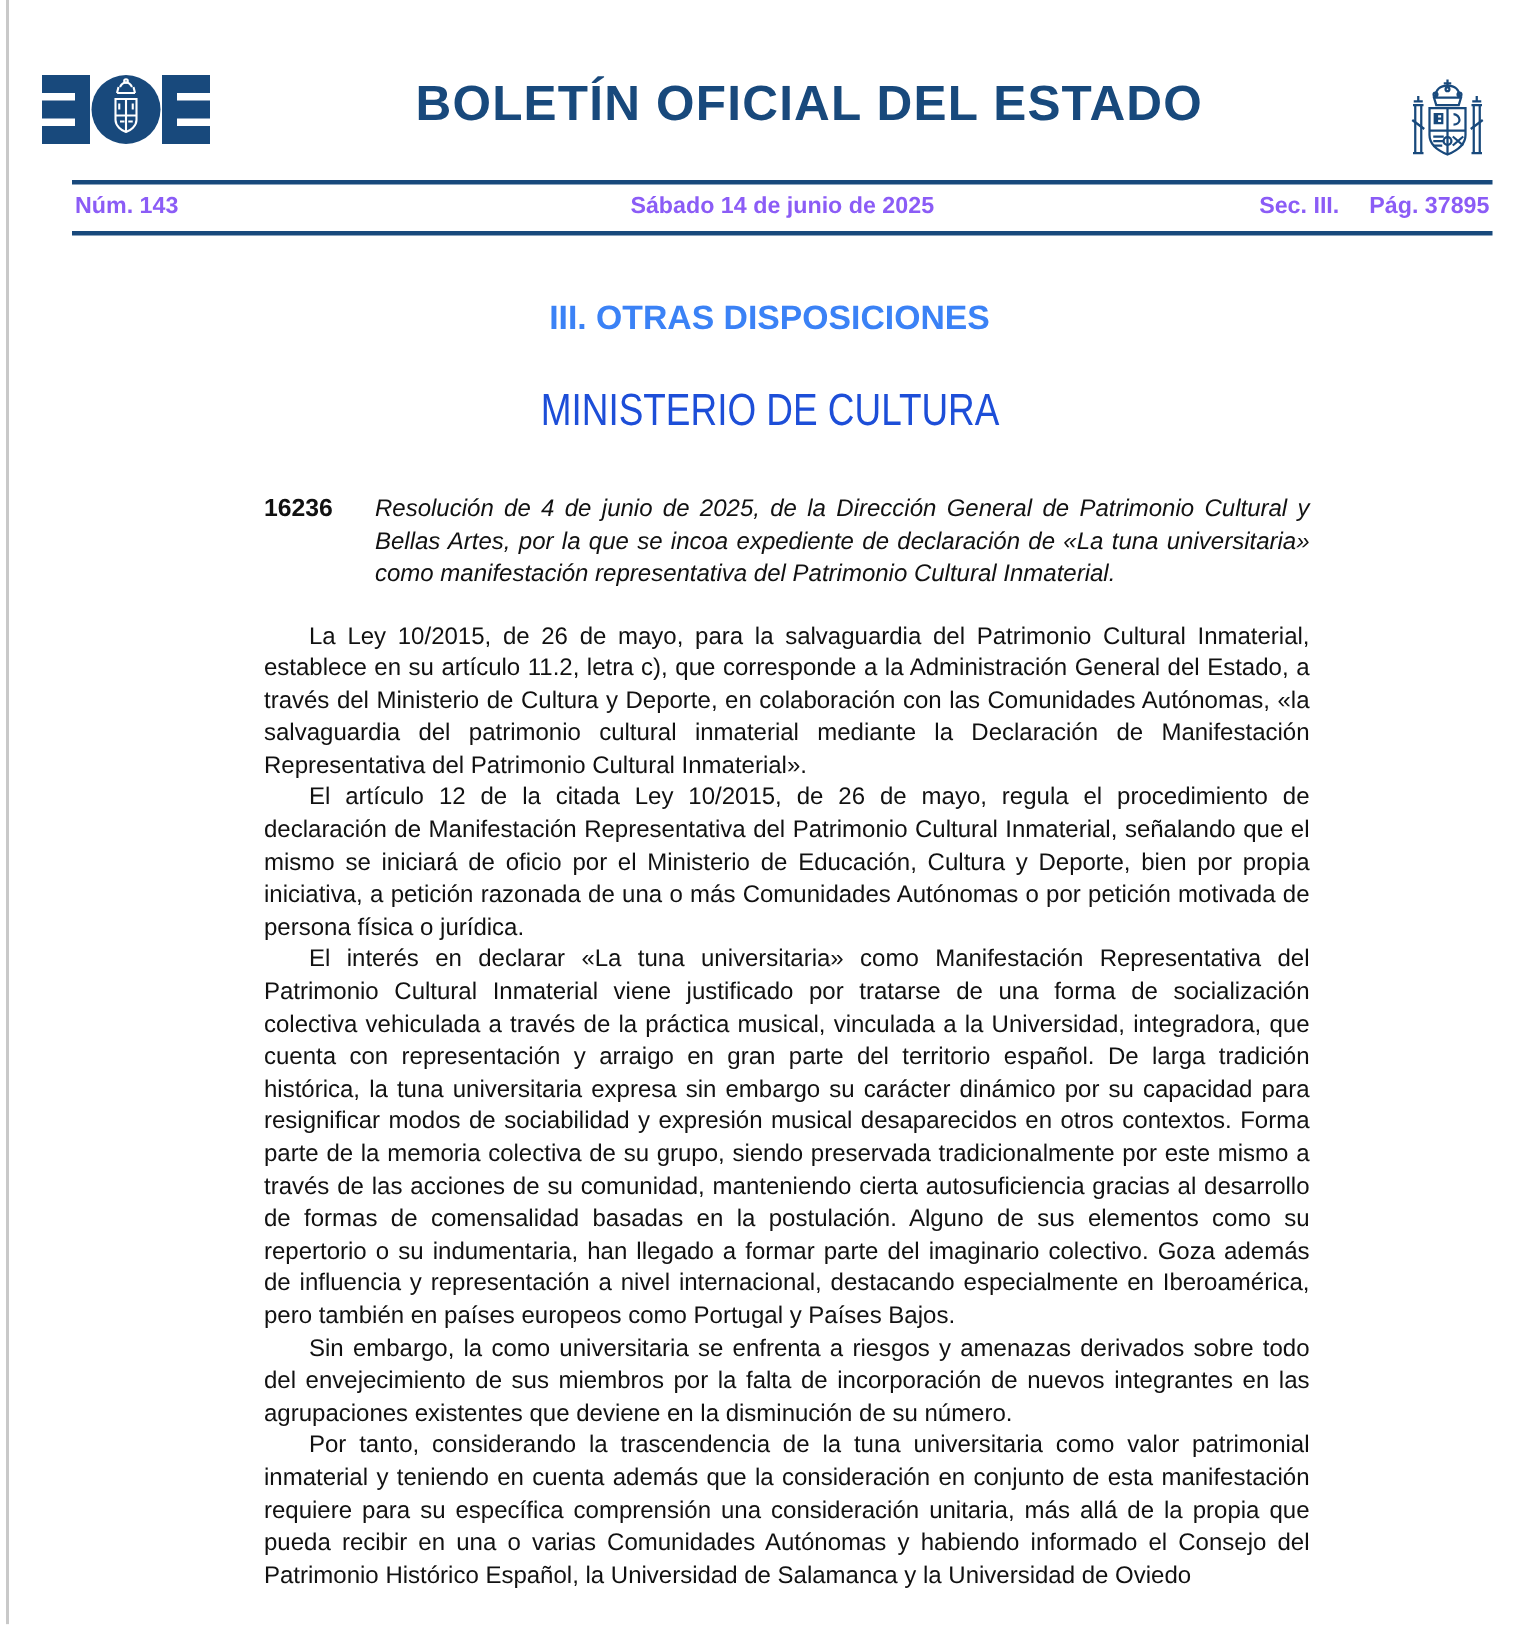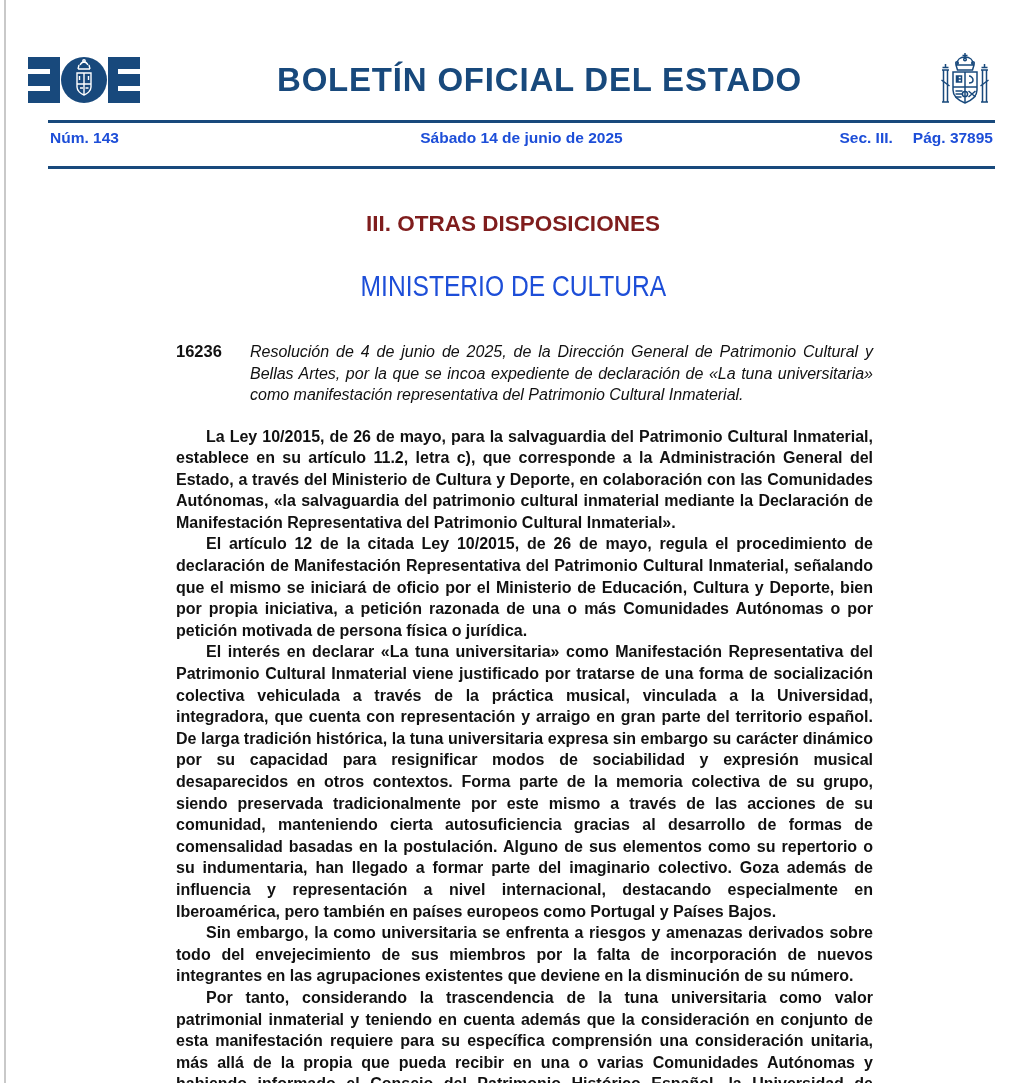--- a/index.html
+++ b/index.html
@@ -17,54 +17,53 @@
   }
   .page-edge {
     position: absolute;
     left: 4px; top: 0;
     width: 2px; height: 100%;
     background: #c9c9c9;
   }
   
   .masthead {
     display: flex;
-    align-items: center;
     padding: 50px 30px 10px 28px;
   }
   .logo-box { width: 115px; flex: 0 0 auto; }
   .main-title {
     flex: 1 1 auto;
     text-align: center;
     font-size: 33px;
     font-weight: bold;
     letter-spacing: 0.8px;
     color: #18497c;
   }
   .coat-box { width: 60px; flex: 0 0 auto; }
   .meta-bar {
     margin: 0 31px 0 48px;
     border-top: 3px solid #18497c;
     border-bottom: 3px solid #18497c;
     display: flex;
     align-items: center;
-    padding: 6px 2px 19px 2px;
-    color: #1d4ed8;
+    padding: 6px 2px 7px 2px;
+    color: #8b5cf6;
     font-size: 15.5px;
     font-weight: bold;
   }
   .meta-left  { flex: 1 1 0; text-align: left; }
   .meta-center{ flex: 0 0 auto; text-align: right; }
   .meta-right { flex: 1 1 0; text-align: right; display: flex; justify-content: flex-end; gap: 20px; }
   
   .section-heading {
     margin-top: 42px;
     text-align: center;
     font-size: 22.5px;
     font-weight: bold;
-    color: #7f1d1d;
+    color: #3b82f6;
   }
   .ministry-heading {
     margin-top: 32px;
     text-align: center;
     font-size: 30px;
     font-weight: 400;
     color: #1d4ed8;
   }
   .ministry-heading .narrow {
     display: inline-block;
@@ -93,21 +92,20 @@
     font-size: 16px;
     line-height: 21.5px;
     text-align: justify;
   }
   .body-text { margin-top: 20px; }
   .body-text p {
     font-size: 16px;
     line-height: 21.6px;
     text-align: justify;
     text-indent: 30px;
-    font-weight: bold;
   }
   svg { display: block; }
 </style>
 </head>
 <body>
 
 <div class="page">
   <div class="page-edge"></div>
 
   <header class="masthead">

